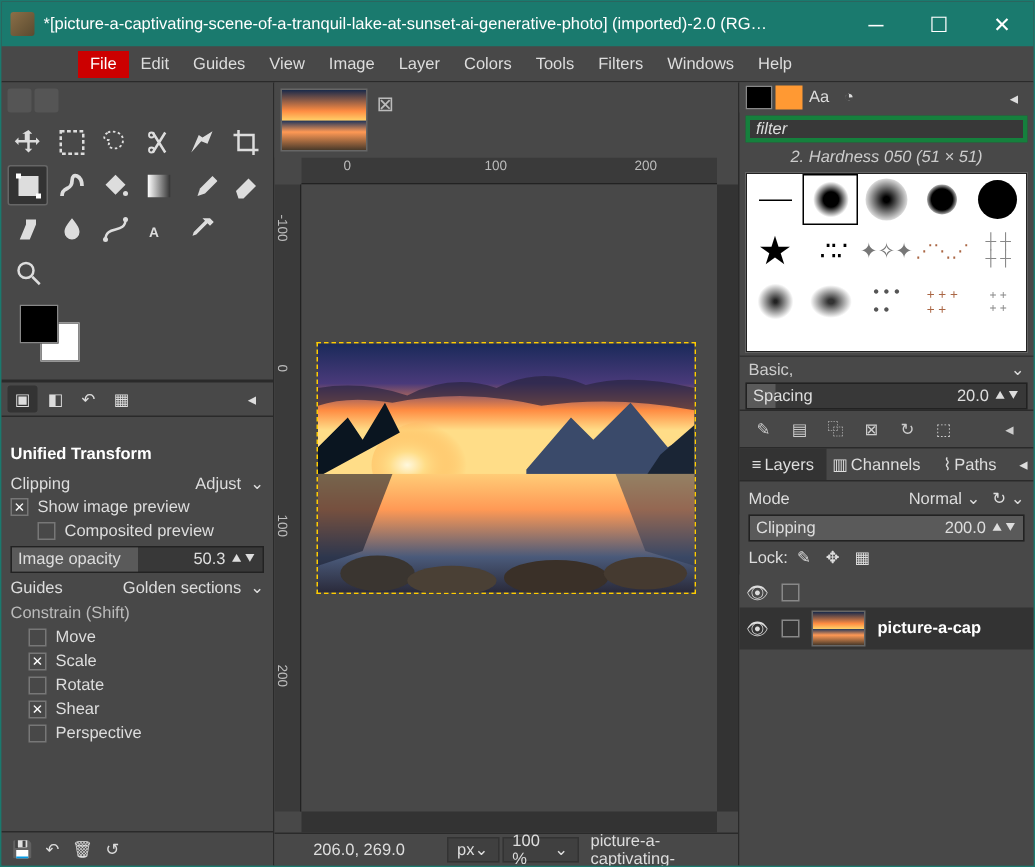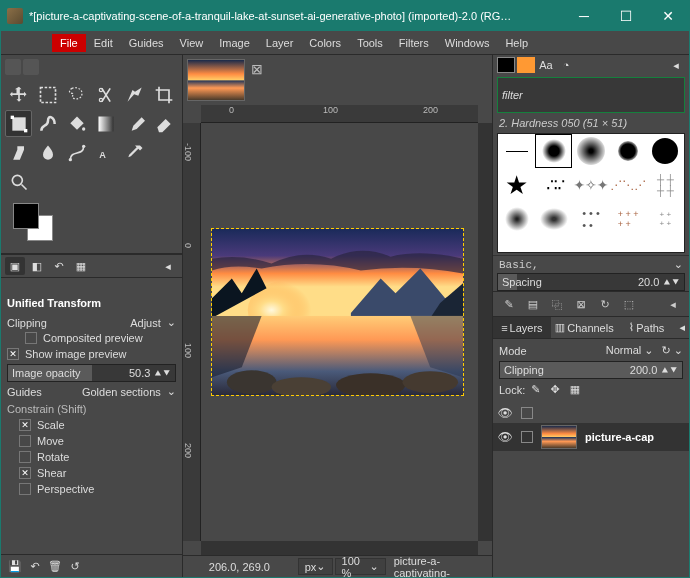--- a/index.html
+++ b/index.html
@@ -53,27 +53,27 @@
 .canvas-bg { position: absolute; left: 18px; top: 18px; right: 14px; bottom: 14px; background: #484848; overflow: hidden; }
 .canvas-img { position: absolute; left: 10px; top: 105px; width: 253px; height: 168px; border: 1px dashed #ffcc00; }
 .scrollbar-v { position: absolute; right: 0; top: 18px; width: 14px; bottom: 14px; background: #333; }
 .scrollbar-h { position: absolute; bottom: 0; left: 18px; right: 14px; height: 14px; background: #333; }
 .statusbar { height: 22px; background: #484848; border-top: 1px solid #2a2a2a; display: flex; align-items: center; padding: 0 4px; font-size: 10px; color: #bbb; }
 .status-item { padding: 0 6px; border: 1px solid #333; margin-right: 2px; height: 17px; display: flex; align-items: center; background: #404040; }
 .right-panel { width: 197px; background: #484848; display: flex; flex-direction: column; border-left: 1px solid #2a2a2a; }
 .rp-tabs { display: flex; gap: 2px; padding: 2px 4px; background: #484848; }
 .rp-tab { width: 18px; height: 16px; display: flex; align-items: center; justify-content: center; cursor: pointer; }
 .rp-tab.active { background: #333; border: 1px solid #666; }
-.filter-input { margin: 2px 4px; height: 36px; background: #383838; border: 1px solid #15803d; padding: 0 4px; color: #888; font-style: italic; display: flex; align-items: center; }
-.brush-name { padding: 2px 6px; font-style: italic; color: #ccc; }
+.filter-input { margin: 2px 4px; height: 18px; background: #383838; border: 3px solid #15803d; padding: 0 4px; color: #888; font-style: italic; display: flex; align-items: center; }
+.brush-name { padding: 2px 6px; font-style: italic; color: #ccc; text-align: center; }
 .brush-grid { margin: 2px 4px; background: #fff; height: 120px; display: grid; grid-template-columns: repeat(5, 1fr); grid-auto-rows: 34px; gap: 0; border: 1px solid #222; overflow: hidden; position: relative; }
 .brush-cell { background: #fff; display: flex; align-items: center; justify-content: center; }
 .brush-cell.selected { border: 1px solid #000; }
 .rp-row { display: flex; align-items: center; padding: 2px 6px; border-top: 1px solid #333; }
-.rp-row-label { color: #ccc; font-family: Liberation Mono, monospace; }
+.rp-row-label { color: #ccc; }
 .rp-btns { display: flex; gap: 4px; padding: 3px 6px; border-top: 1px solid #2a2a2a; }
 .rp-btn { width: 20px; height: 18px; display: flex; align-items: center; justify-content: center; cursor: pointer; color: #ccc; }
 .layer-panel-tabs { display: flex; border-top: 1px solid #2a2a2a; border-bottom: 1px solid #2a2a2a; }
 .lp-tab { flex: 1; padding: 4px 4px; text-align: center; cursor: pointer; display: flex; align-items: center; justify-content: center; gap: 2px; }
 .lp-tab.active { background: #333; }
 .layer-opts { padding: 3px 6px; }
 .layer-opts-row { display: flex; align-items: center; padding: 2px 0; }
 .layer-list { flex: 1; background: #484848; padding: 2px 0; }
 .layer-row { display: flex; align-items: center; padding: 2px 4px; gap: 8px; }
 .layer-row.selected { background: #333; }
@@ -240,48 +240,48 @@
     </div>
     <div class="tool-options">
       <div class="tool-options-title">Unified Transform</div>
       <div class="opt-row">
         <span>Clipping</span>
         <span class="opt-select">
             <span>Adjust</span>
             <span class="chev">⌄</span>
           </span>
       </div>
+      <div class="checkbox-row">
+          <div class="cb cb-x"></div>
+          <span>Show image preview</span>
+        </div>
       <div class="checkbox-row" style="padding-left:18px">
           <div class="cb"></div>
           <span>Composited preview</span>
-        </div>
-      <div class="checkbox-row">
-          <div class="cb cb-x"></div>
-          <span>Show image preview</span>
         </div>
       <div class="slider-row">
         <div class="slider-fill" style="width:50.3%"></div>
         <span class="slider-label">Image opacity</span>
         <span class="slider-val"><span>50.3</span> ⯅⯆</span>
       </div>
       <div class="opt-row">
         <span>Guides</span>
         <span class="opt-select">
             <span>Golden sections</span>
             <span class="chev">⌄</span>
           </span>
       </div>
       <div class="subheader">Constrain (Shift)</div>
       <div class="checkbox-row" style="padding-left:12px">
+          <div class="cb"></div>
+          <span>Move</span>
+        </div>
+      <div class="checkbox-row" style="padding-left:12px">
           <div class="cb cb-x"></div>
           <span>Scale</span>
-        </div>
-      <div class="checkbox-row" style="padding-left:12px">
-          <div class="cb"></div>
-          <span>Move</span>
         </div>
       <div class="checkbox-row" style="padding-left:12px">
           <div class="cb"></div>
           <span>Rotate</span>
         </div>
       <div class="checkbox-row" style="padding-left:12px">
           <div class="cb cb-x"></div>
           <span>Shear</span>
         </div>
       <div class="checkbox-row" style="padding-left:12px">

